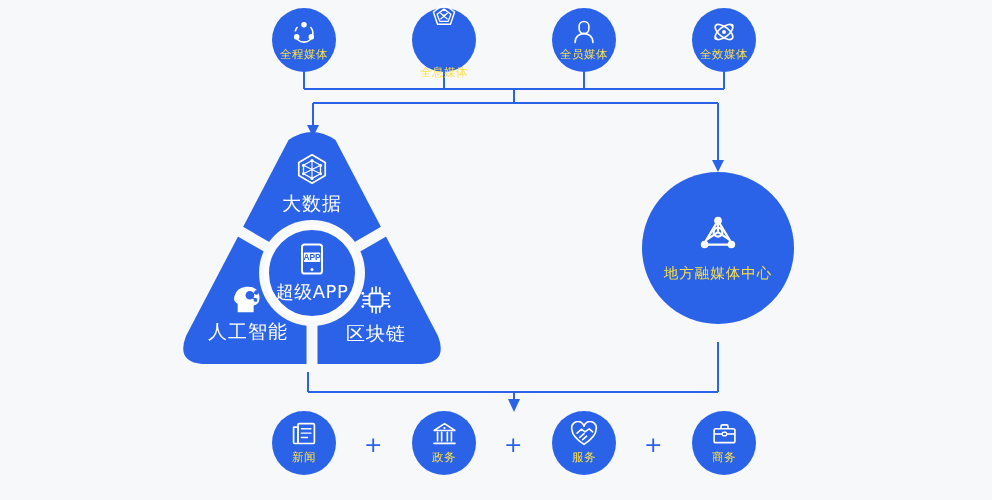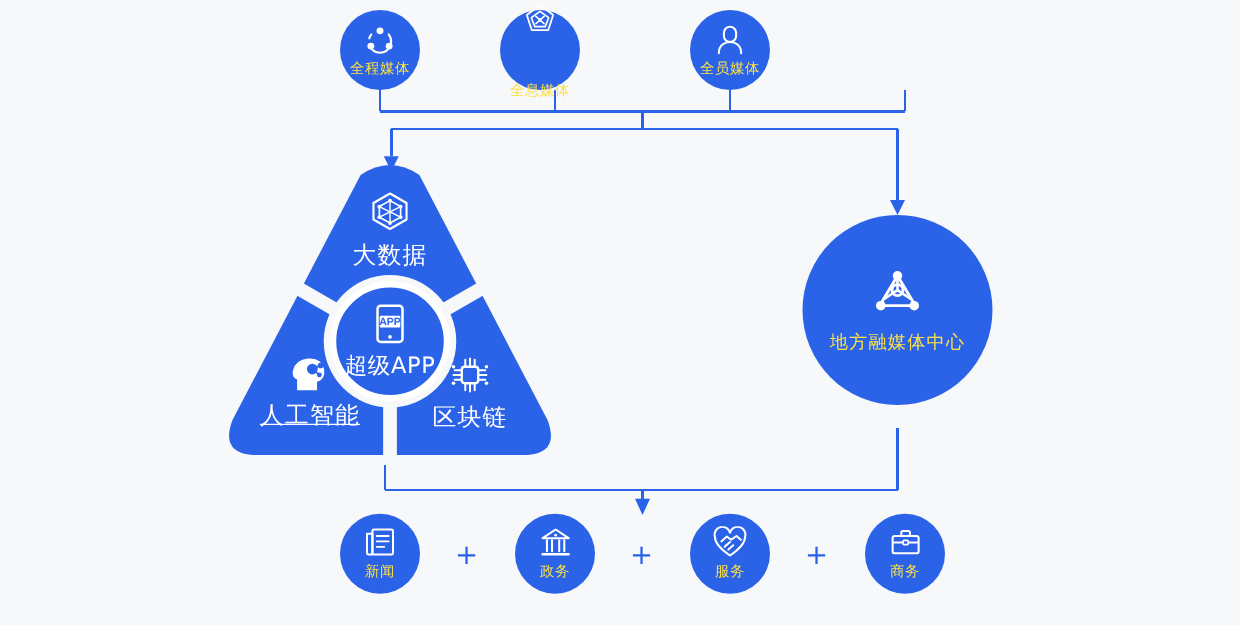--- a/index.html
+++ b/index.html
@@ -68,21 +68,21 @@
     position:absolute;
     display:flex;flex-direction:column;
     align-items:center;justify-content:center;
     color:#ffffff;
     pointer-events:auto;
   }
   .tri-item .ico{line-height:0;margin-bottom:5px;}
   .tri-item .lbl{font-size:19px;letter-spacing:1px;white-space:nowrap;}
 
   #tri-top{left:78px;top:28px;width:116px;}
-  #tri-left{left:14px;top:160px;width:116px;text-decoration:underline;}
+  #tri-left{left:14px;top:160px;width:116px;}
   #tri-right{left:142px;top:160px;width:116px;justify-content:space-between;}
 
   
   #app-center{
     position:absolute;
     left:88px;top:101px;
     width:96px;height:96px;
     border-radius:50%;
     background:#2b63e8;
     border:5px solid #ffffff;
@@ -142,21 +142,21 @@
       <svg width="26" height="26" viewBox="0 0 32 32">
         <path d="M24.5 10.5 A11 11 0 1 1 7.5 10.5" fill="none" stroke="#fff" stroke-width="2" stroke-linecap="round" stroke-dasharray="36 9"></path>
         <circle cx="16" cy="7" r="3.4" fill="#fff"></circle>
         <circle cx="7" cy="22" r="3.4" fill="#fff"></circle>
         <circle cx="25" cy="22" r="3.4" fill="#fff"></circle>
       </svg>
     </span>
     <span class="lbl">全程媒体</span>
   </div>
 
-  <div class="node top-node" style="left:400px;top:8px;gap:36px;">
+  <div class="node top-node" style="left:412px;top:8px;gap:36px;">
     <span class="ico">
       <svg width="26" height="26" viewBox="0 0 32 32">
         <polygon points="16,4 29,13.5 24,28.5 8,28.5 3,13.5" fill="none" stroke="#fff" stroke-width="1.8" stroke-linejoin="round"></polygon>
         <polygon points="16,10 24.5,16.2 21.2,25 10.8,25 7.5,16.2" fill="none" stroke="#fff" stroke-width="1.6" stroke-linejoin="round"></polygon>
         <path d="M12 15 L20 22 M20 15 L12 22" stroke="#fff" stroke-width="1.6" stroke-linecap="round"></path>
         <circle cx="16" cy="18.5" r="1.8" fill="#fff"></circle>
       </svg>
     </span>
     <span class="lbl">全息媒体</span>
   </div>
@@ -164,20 +164,34 @@
   <div class="node top-node" style="left:552px;top:8px;">
     <span class="ico">
       <svg width="26" height="26" viewBox="0 0 32 32">
         <rect x="10" y="3" width="12" height="15" rx="6" fill="none" stroke="#fff" stroke-width="2"></rect>
         <path d="M5 29 C5 21 11 18 16 18 C21 18 27 21 27 29" fill="none" stroke="#fff" stroke-width="2" stroke-linecap="round"></path>
       </svg>
     </span>
     <span class="lbl">全员媒体</span>
   </div>
 
+  <div class="node top-node" style="left:692px;top:8px;">
+    <span class="ico">
+      <svg width="26" height="26" viewBox="0 0 32 32">
+        <g stroke="#fff" stroke-width="2" fill="none">
+          <ellipse cx="16" cy="16" rx="13" ry="6" transform="rotate(38 16 16)"></ellipse>
+          <ellipse cx="16" cy="16" rx="13" ry="6" transform="rotate(-38 16 16)"></ellipse>
+        </g>
+        <circle cx="16" cy="16" r="2.4" fill="#fff"></circle>
+        <circle cx="26" cy="8" r="1.7" fill="#fff"></circle>
+        <circle cx="6" cy="24" r="1.7" fill="#fff"></circle>
+      </svg>
+    </span>
+    <span class="lbl">全效媒体</span>
+  </div>
 
   <div id="triangle-cluster">
     <svg width="272" height="248" viewBox="0 0 272 248">
       <defs>
 
         <clipPath id="triClip">
           <path d="M112.5 16 Q136 0 159.5 16 L262 212 Q272 238 246 240
                    L26 240 Q0 238 10 212 Z"></path>
         </clipPath>
 

